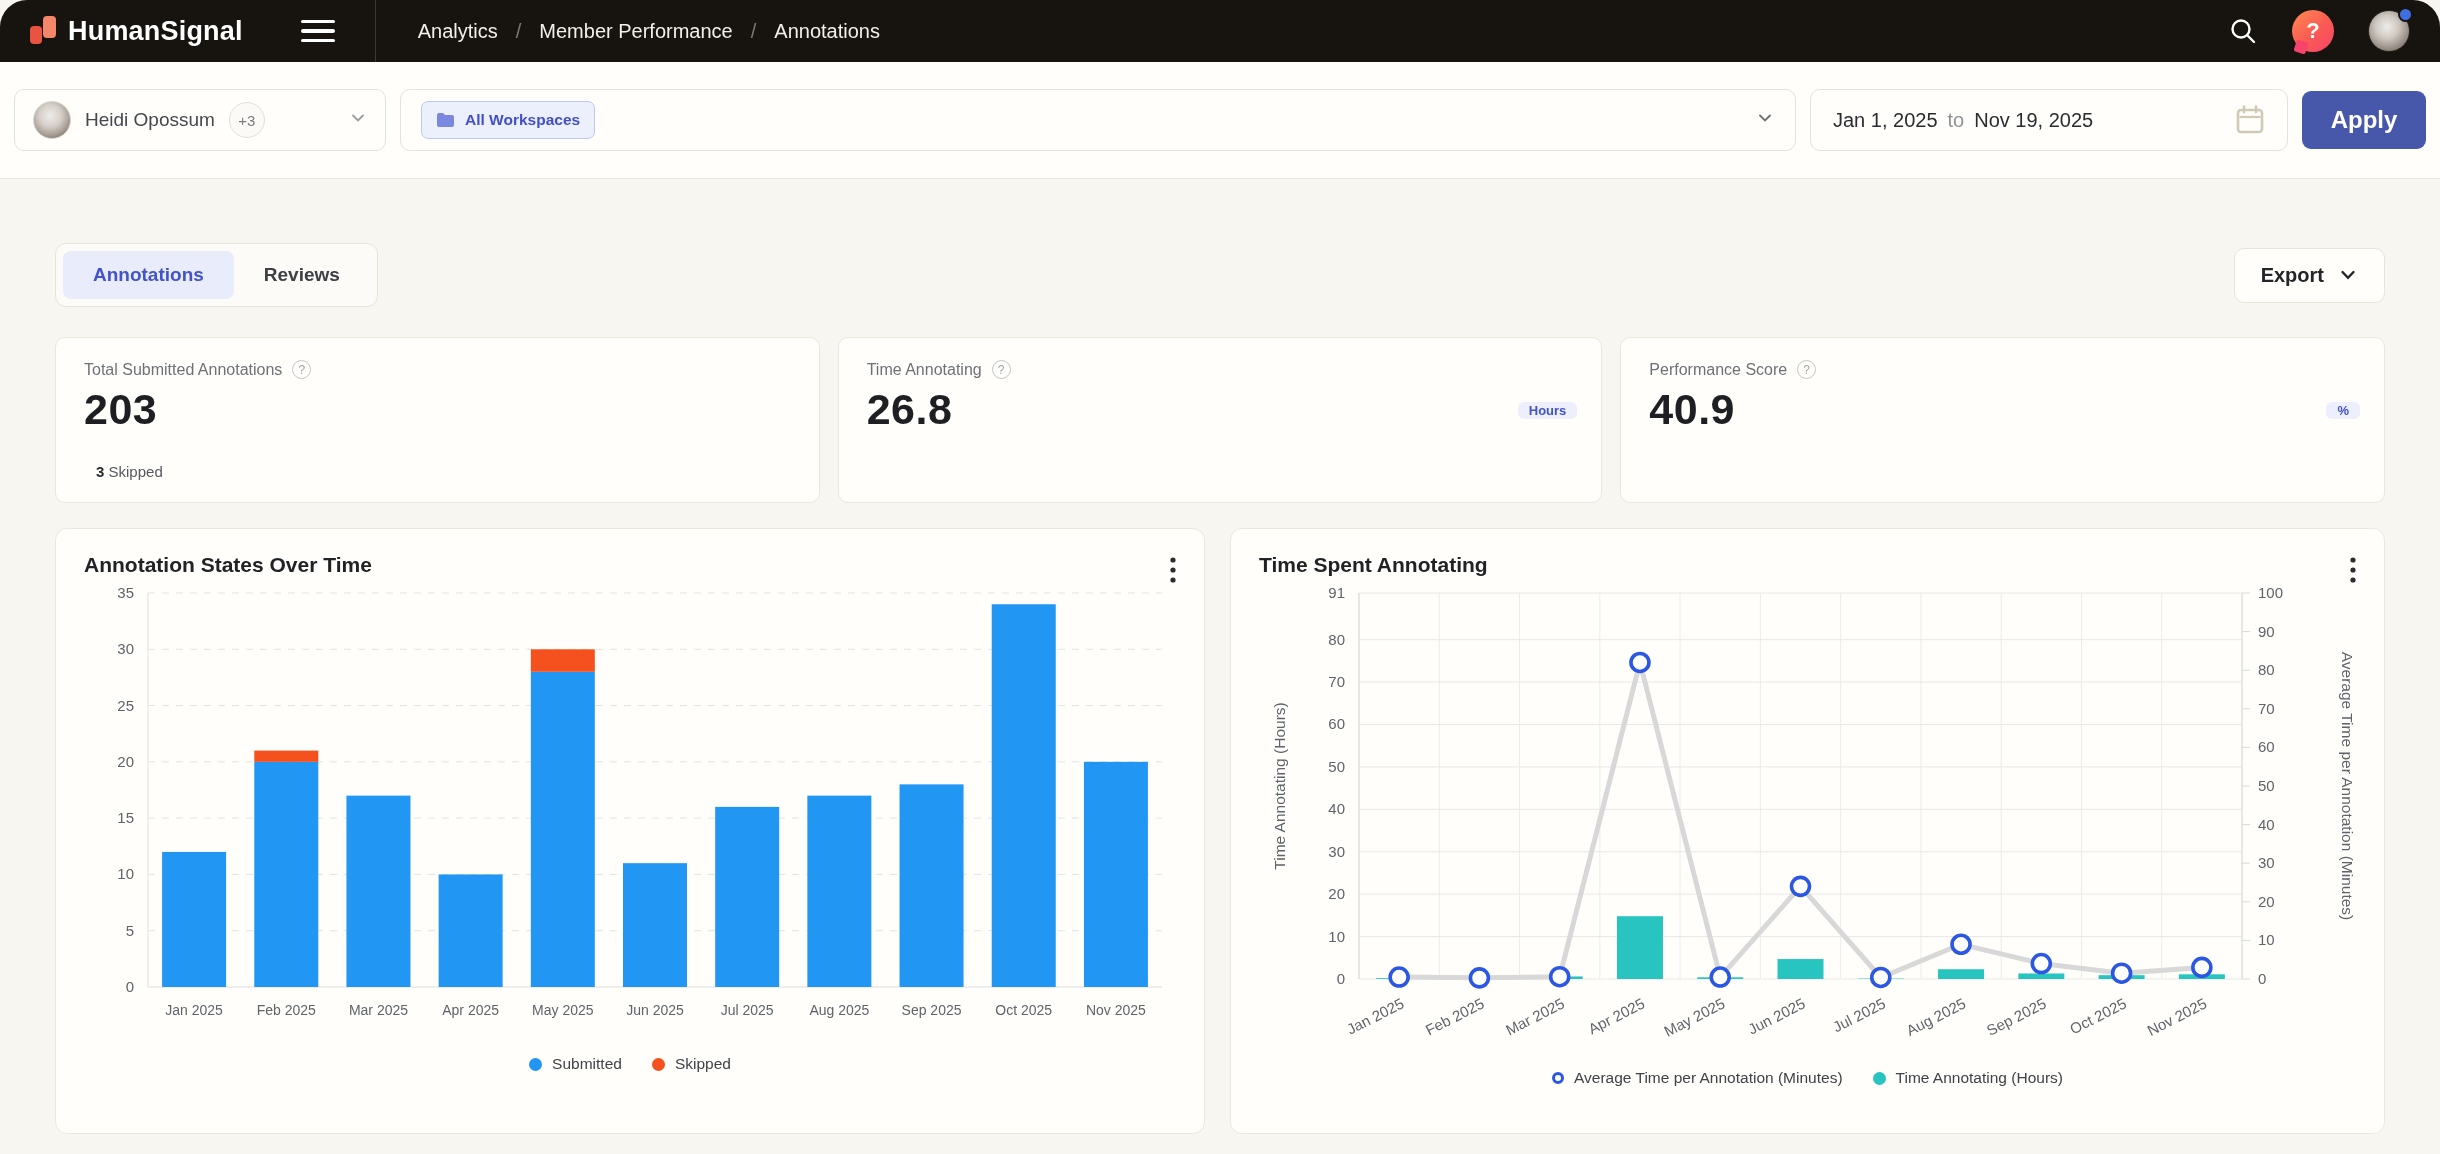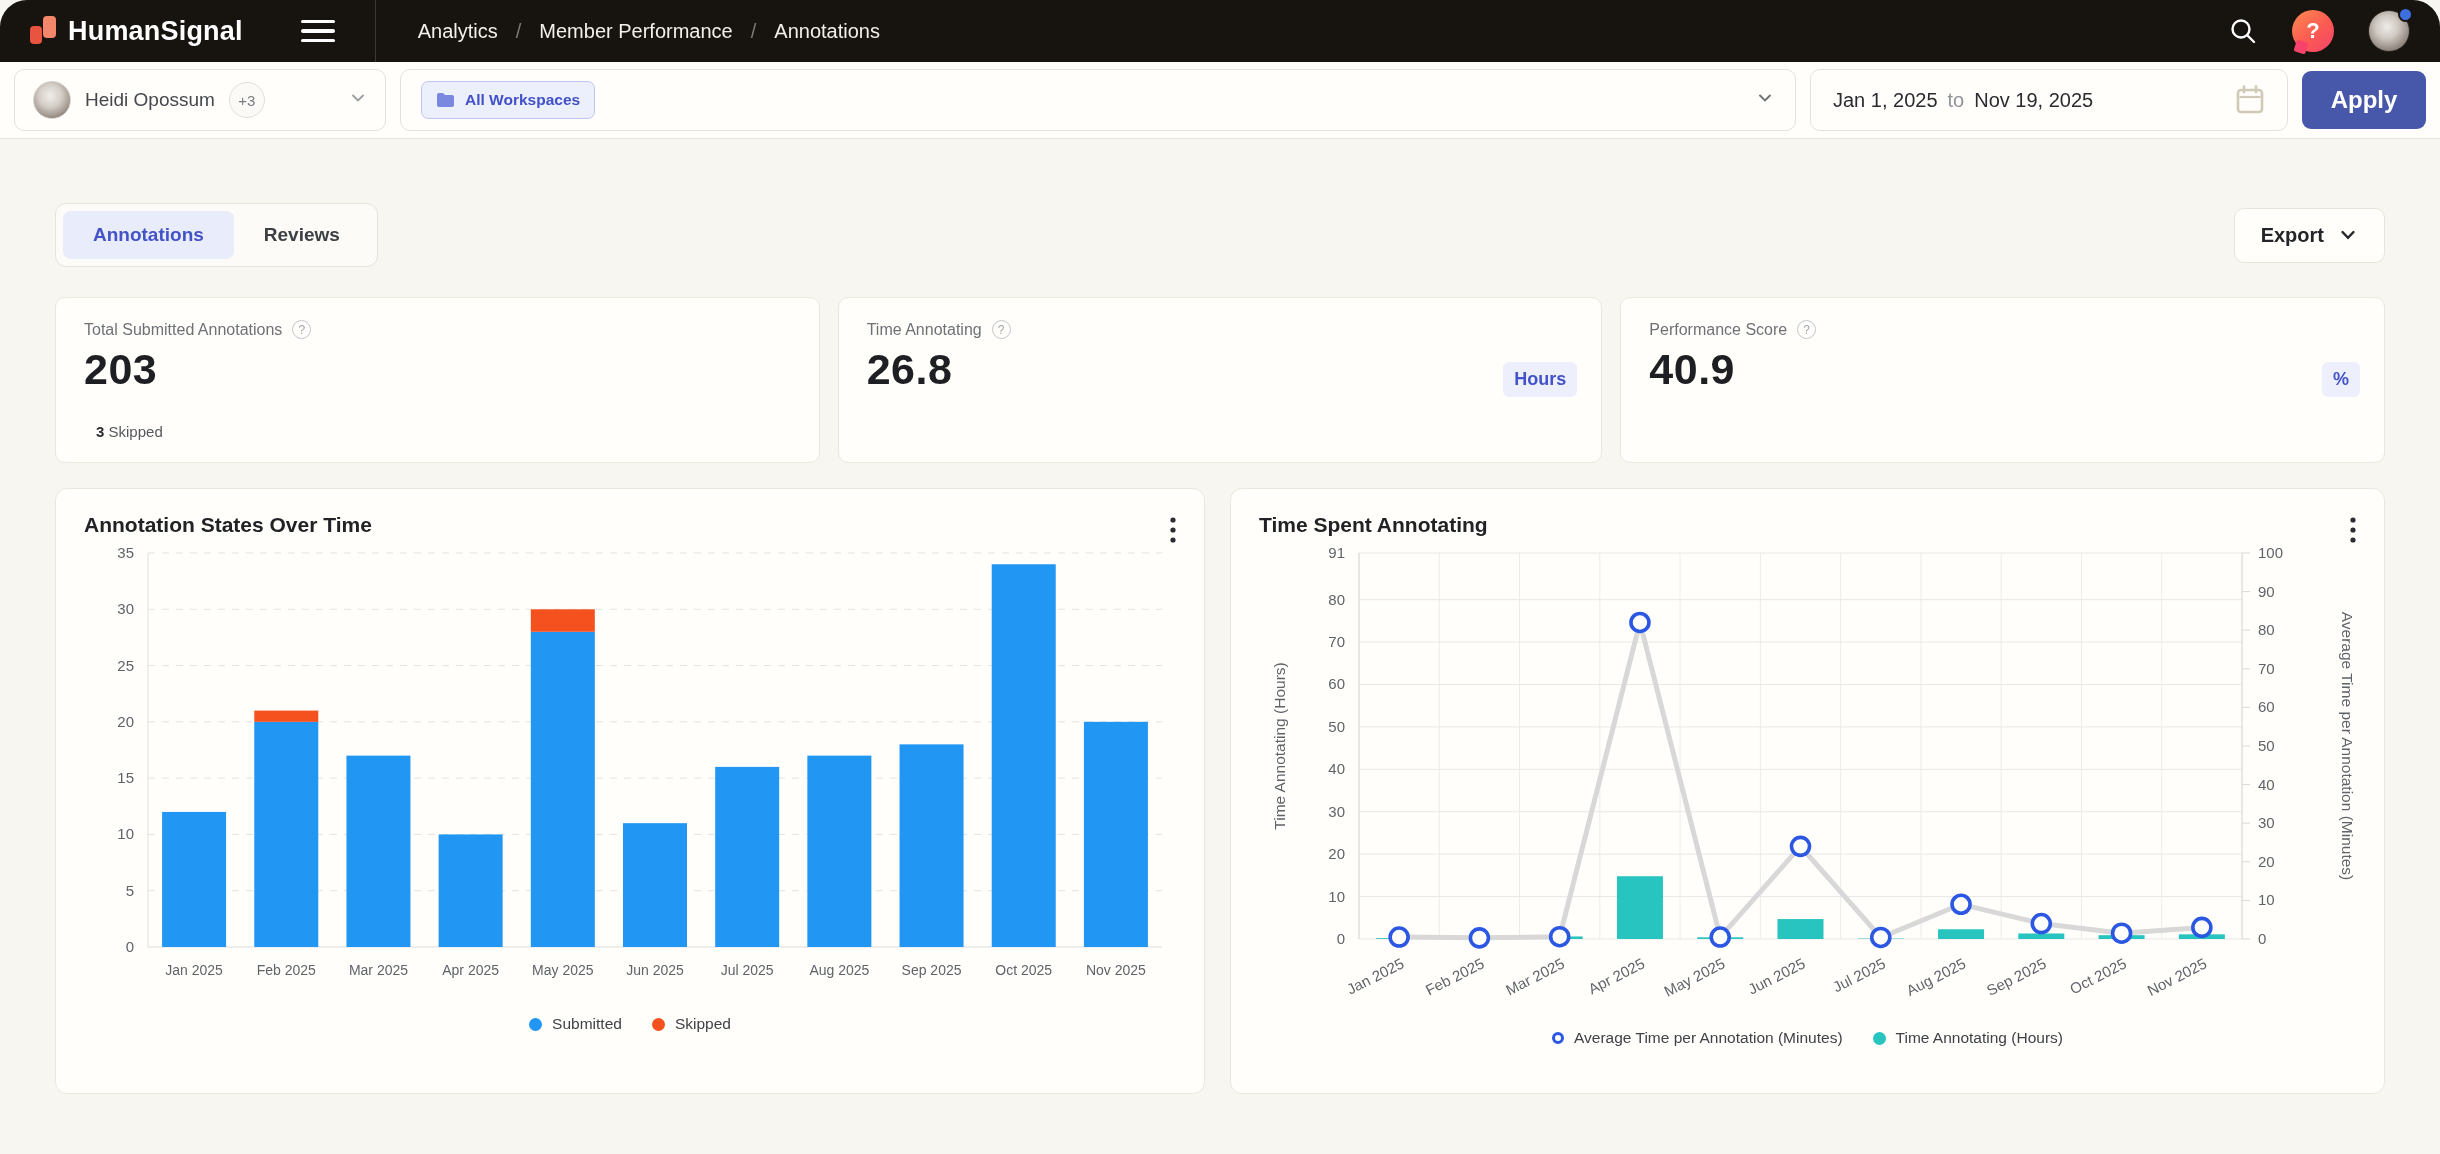--- a/index.html
+++ b/index.html
@@ -42,21 +42,21 @@
   .avatar-wrap { position:relative; cursor:pointer; }
   .avatar {
     width:42px; height:42px; border-radius:50%;
     background:radial-gradient(circle at 45% 40%, #efece8 0%, #cfc9c2 35%, #9a9089 65%, #5d544c 100%);
     border:1px solid #2a2621;
   }
   .avatar-dot { position:absolute; top:-3px; right:-3px; width:15px; height:15px; border-radius:50%; background:#3d6fe0; border:2px solid #17130f; }
 
   
   .filterbar {
-    height:77px; background:#fffefb; border-bottom:1px solid #e8e5dc;
+    height:117px; background:#fffefb; border-bottom:1px solid #e8e5dc;
     display:flex; align-items:center; padding:0 14px; gap:14px;
   }
   .fbox { height:62px; background:#fffefb; border:1px solid #e5e2d9; border-radius:10px; display:flex; align-items:center; cursor:pointer; }
   .member-select { width:372px; padding:0 18px; gap:14px; }
   .member-avatar { width:38px; height:38px; border-radius:50%;
     background:radial-gradient(circle at 45% 38%, #f0ede9 0%, #d4cec7 38%, #a1978e 68%, #4f463e 100%);
     border:1px solid #d8d4cb; flex:none; }
   .member-name { font-size:19px; color:#45484d; }
   .count-chip { width:36px; height:36px; border-radius:50%; background:#fbfaf6; border:1px solid #e2dfd6; color:#797c81; font-size:15px; display:flex; align-items:center; justify-content:center; }
   .member-select .chev { margin-left:auto; }
@@ -94,21 +94,21 @@
     padding:22px 28px; height:166px; position:relative; display:flex; flex-direction:column;
   }
   .stat-label-row { display:flex; align-items:center; gap:10px; }
   .stat-label { font-size:16px; color:#6e7176; }
   .help-circ { width:19px; height:19px; border-radius:50%; border:1.5px solid #c3c6c9; color:#a2a5a9; font-size:12px; display:flex; align-items:center; justify-content:center; cursor:pointer; }
   .stat-value { font-size:43px; font-weight:700; color:#1d1f22; margin-top:6px; letter-spacing:.5px; }
   .stat-foot { margin-top:auto; font-size:15px; color:#55585e;margin-left:12px; }
   .stat-foot b { color:#2a2c30; }
   .unit-badge {
     position:absolute; right:24px; top:64px; background:#edf0fc; color:#4353c8;
-    font-size:18px; font-weight:600; padding:7px 11px; border-radius:6px;
+    font-size:13px; font-weight:600; padding:1px 11px; border-radius:6px;
   }
 
   .charts-row { display:flex; gap:25px; margin-top:25px; }
   .chart-card {
     background:#fffefb; border:1px solid #eae7df; border-radius:12px;
     padding:24px 28px; position:relative; height:606px;
   }
   .chart-card.left { width:1150px; }
   .chart-card.right { width:1155px; }
   .chart-title { font-size:21px; font-weight:700; color:#202226; }

